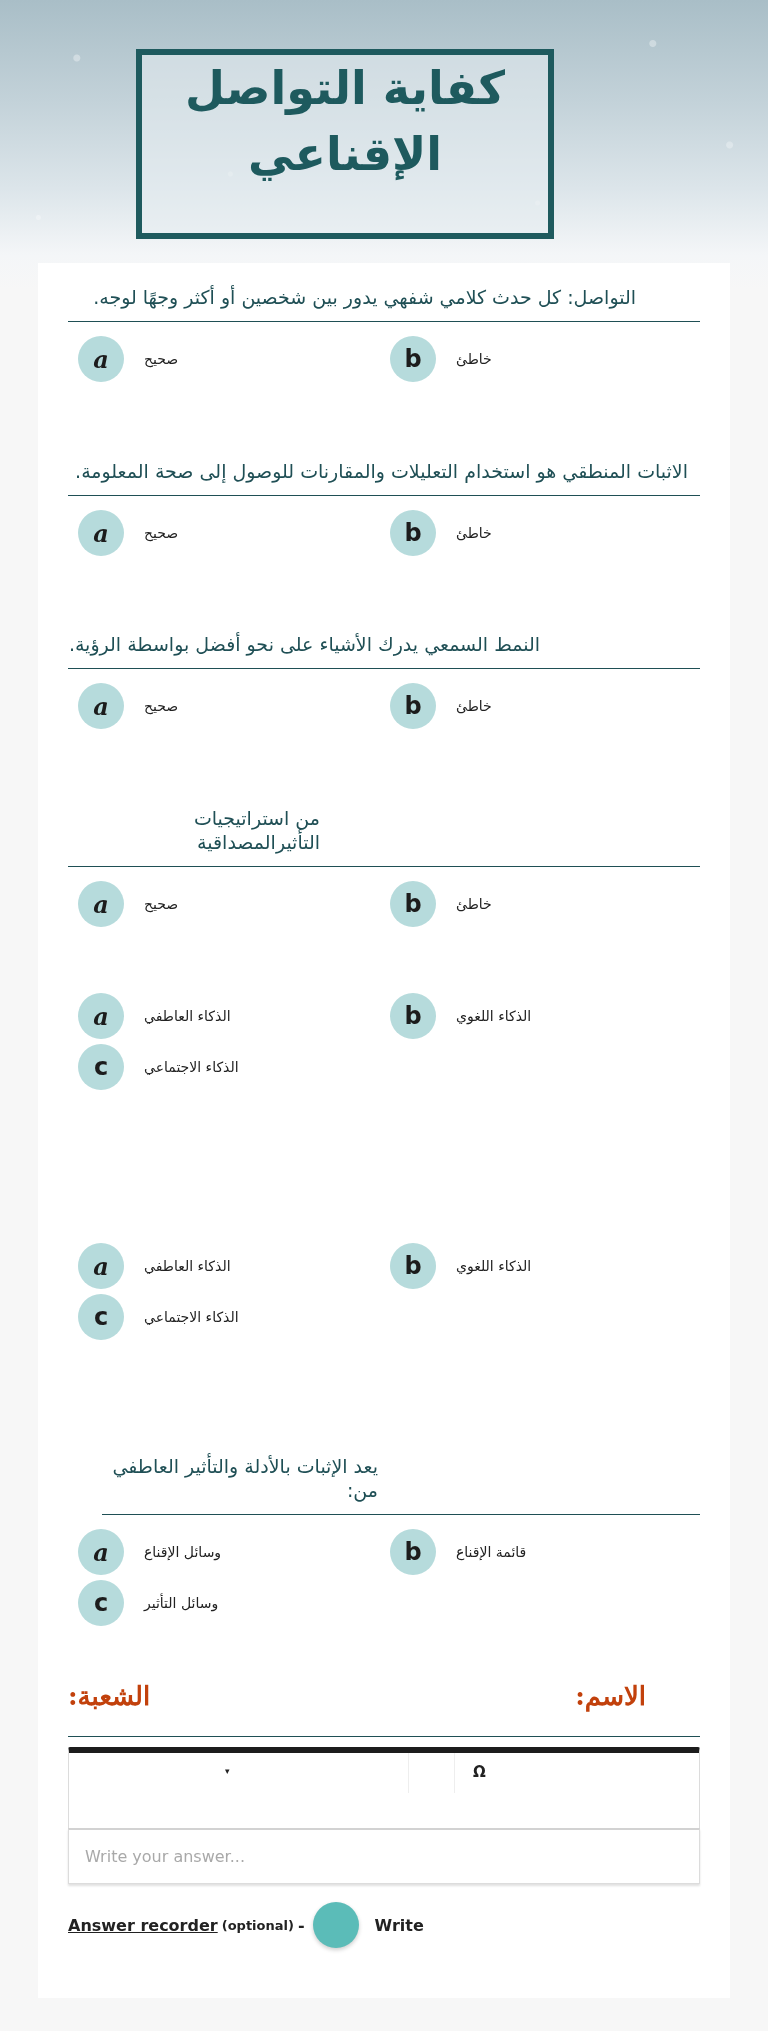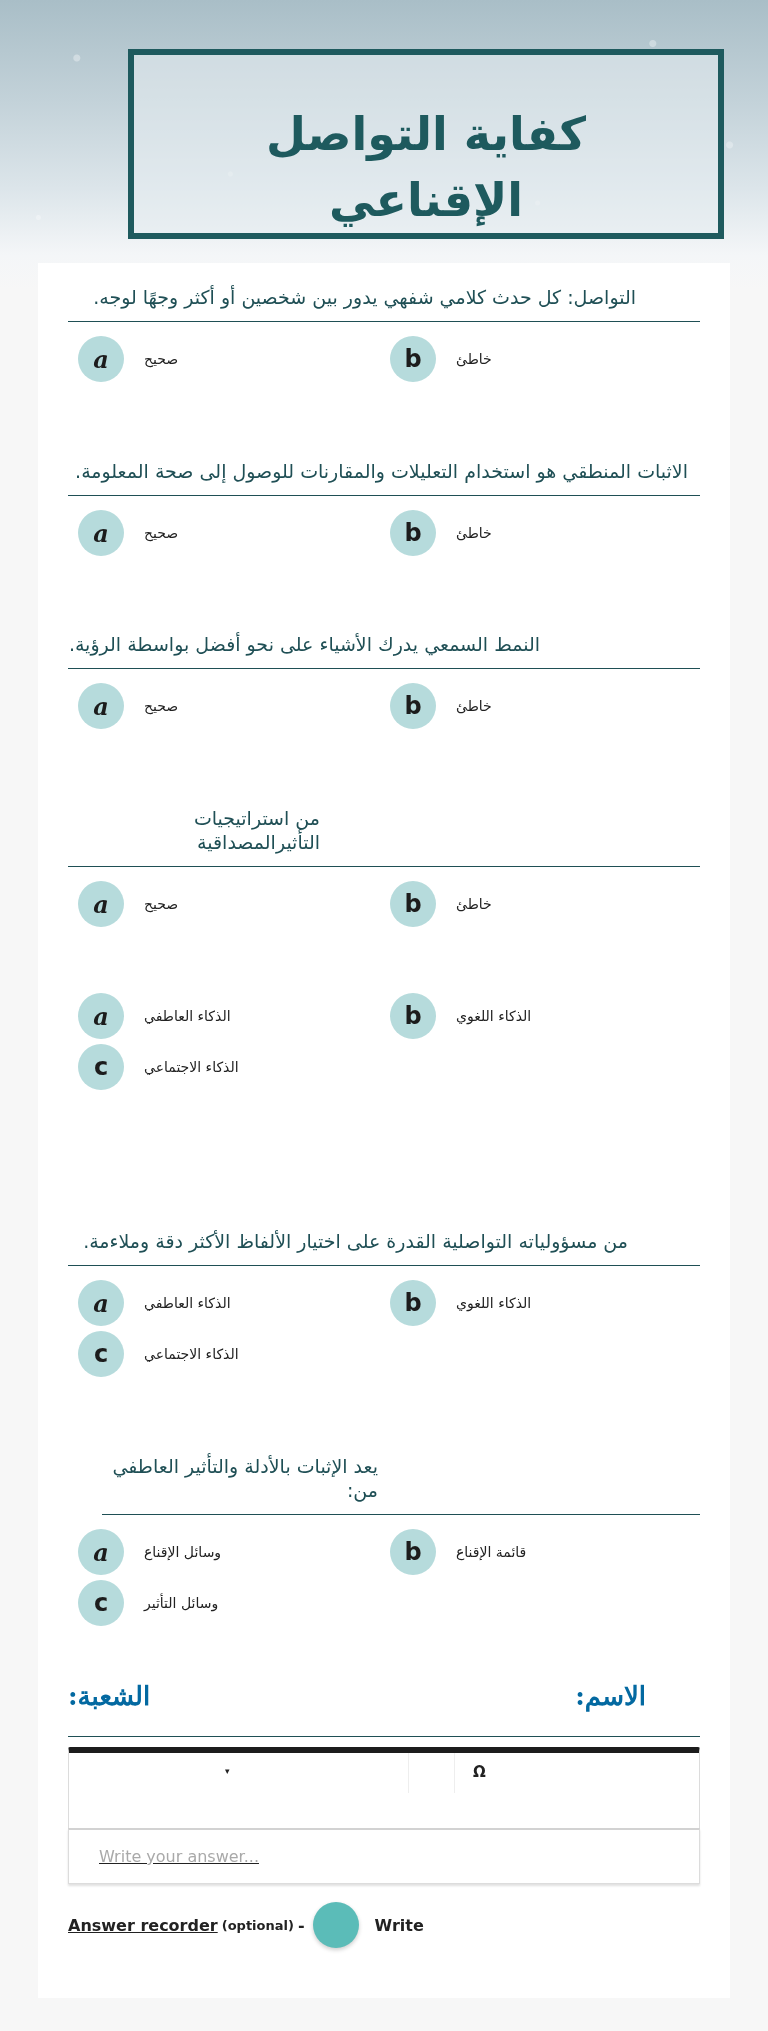--- a/index.html
+++ b/index.html
@@ -11,24 +11,24 @@
     background:
       radial-gradient(circle at 10% 20%, rgba(255,255,255,0.35) 0 3px, transparent 4px),
       radial-gradient(circle at 85% 15%, rgba(255,255,255,0.35) 0 3px, transparent 4px),
       radial-gradient(circle at 30% 60%, rgba(255,255,255,0.3) 0 2px, transparent 3px),
       radial-gradient(circle at 70% 70%, rgba(255,255,255,0.3) 0 2px, transparent 3px),
       radial-gradient(circle at 95% 50%, rgba(255,255,255,0.3) 0 3px, transparent 4px),
       radial-gradient(circle at 5% 75%, rgba(255,255,255,0.3) 0 2px, transparent 3px),
       linear-gradient(180deg, #a9bec7 0%, #c3d2d9 35%, #dce5ea 65%, #f4f6f8 88%, #f7f7f7 100%);
   }
   .title-box {
-    position: absolute; left: 128px; top: 49px; width: 596px; height: 190px;
+    position: absolute; left: 136px; top: 49px; width: 418px; height: 190px;
     border: 6px solid #1e5a5e;
     background: rgba(230, 236, 240, 0.55);
-    display: flex; align-items: flex-end; justify-content: center;
+    display: flex; align-items: flex-start; justify-content: center;
   }
   .title-text {
     direction: rtl; text-align: center;
     font-family: "DejaVu Sans", sans-serif;
     font-size: 46px; line-height: 66px; color: #1e5a5e; font-weight: bold;
     width: 380px;
   }
 
   .card {
     position: absolute; left: 38px; top: 263px; width: 692px; height: 1735px;
@@ -61,21 +61,21 @@
     direction: rtl; margin-left: 20px;
     font-family: "DejaVu Sans", sans-serif; font-size: 14px; color: #222;
   }
 
   .name-row {
     position: absolute; left: 30px; top: 1410px; width: 632px; height: 64px;
     border-bottom: 1.5px solid #1f4f55;
   }
   .name-label, .section-label {
     position: absolute; top: 8px; font-family: "DejaVu Serif", serif;
-    font-weight: bold; font-size: 26px; color: #0369a1; direction: rtl;
+    font-weight: bold; font-size: 26px; color: #c2410c; direction: rtl;
   }
   .name-label { right: 54px; }
   .section-label { left: 0; }
 
   .editor {
     position: absolute; left: 30px; top: 1484px; width: 632px; height: 136px;
     border: 1px solid #dcdcdc; border-top: 6px solid #1c1c1c;
     border-radius: 2px;
     background: #fff;
   }
@@ -91,21 +91,21 @@
   .tb-omega {
     padding-left: 18px; padding-top: 10px; font-size: 15px; font-weight: bold; color: #222;
     font-family: "DejaVu Sans", sans-serif;
   }
   .answer-input {
     position: absolute; left: 30px; top: 1565px; width: 632px; height: 56px;
     border: 1px solid #dcdcdc; border-top: 2px solid #d2d2d2;
     box-shadow: 0 2px 2px rgba(0,0,0,0.12);
     background: #fff;
     font-family: "DejaVu Sans", sans-serif; font-size: 16px; color: #222;
-    padding: 0 30px; outline: none; text-decoration: underline;
+    padding: 0 16px; outline: none;
   }
   .answer-input::placeholder { color: #a9a9a9; }
 
   .recorder {
     position: absolute; left: 30px; top: 1639px; height: 46px;
     display: flex; align-items: center;
     font-family: "DejaVu Sans", sans-serif; color: #222;
   }
   .rec-label { font-weight: bold; font-size: 16px; text-decoration: underline; }
   .rec-opt { font-weight: bold; font-size: 13px; margin-left: 4px; }
@@ -195,21 +195,20 @@
         <span class="opt-label">الذكاء اللغوي</span>
       </div>
       <div class="option" style="left:10px; top:65px;">
         <span class="badge">c</span>
         <span class="opt-label">الذكاء الاجتماعي</span>
       </div>
     </div>
   </div>
 
   <div class="question" style="top:966px;">
-    <div class="q-text" style="padding-right:72px;">من مسؤولياته التواصلية القدرة على اختيار الألفاظ الأكثر دقة وملاءمة.</div>
     <div class="options" style="height:110px;">
       <div class="option" style="left:10px; top:14px;">
         <span class="badge italic">a</span>
         <span class="opt-label">الذكاء العاطفي</span>
       </div>
       <div class="option" style="left:322px; top:14px;">
         <span class="badge">b</span>
         <span class="opt-label">الذكاء اللغوي</span>
       </div>
       <div class="option" style="left:10px; top:65px;">

